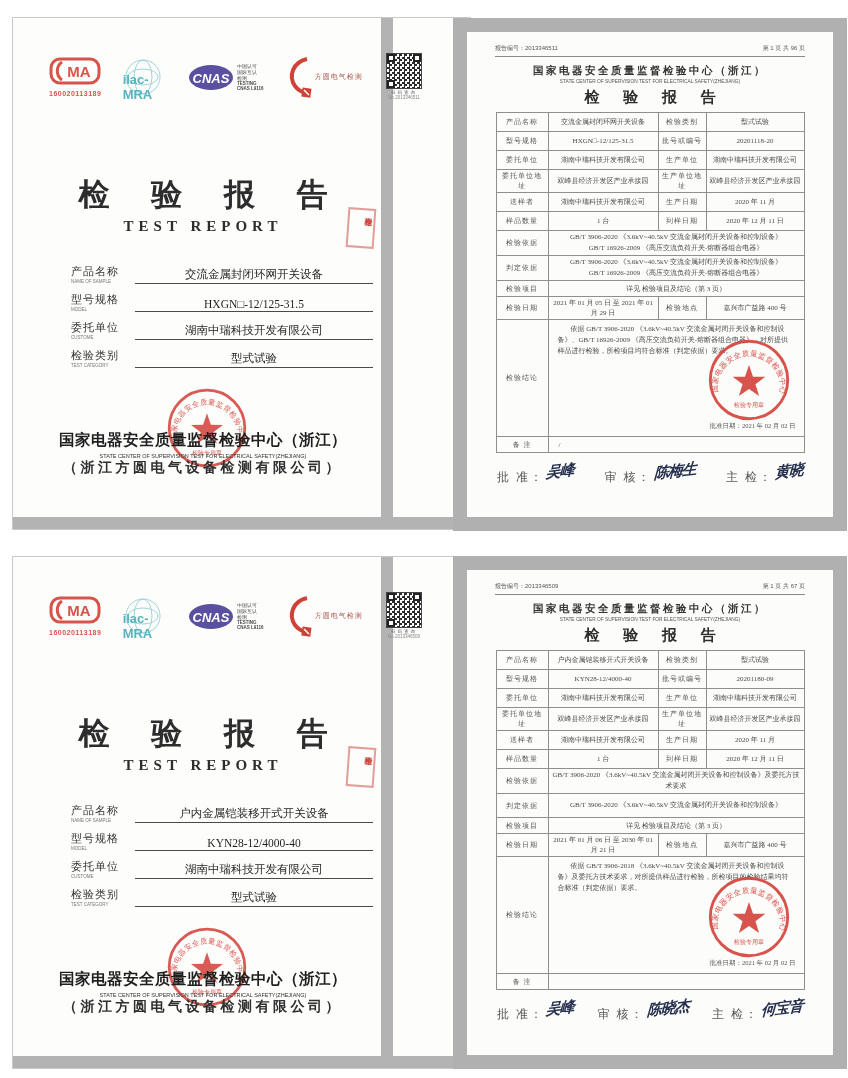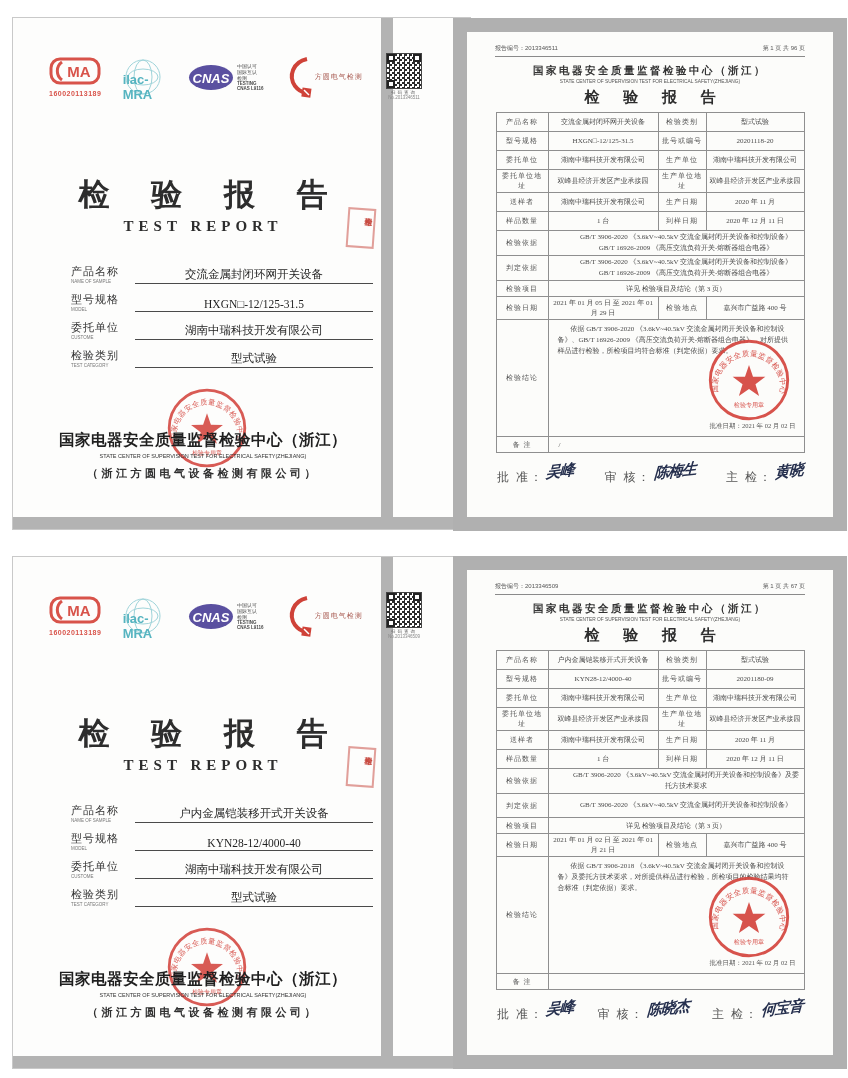--- a/index.html
+++ b/index.html
@@ -39,37 +39,37 @@
   .fields{position:absolute;top:246px;left:58px;width:302px;}
   .frow{display:flex;align-items:flex-end;margin-bottom:8px;}
   .flab{width:64px;}
   .flab .cn{font-size:11px;color:#333;letter-spacing:1px;}
   .flab .en{font-size:4.5px;color:#777;font-family:"Liberation Sans",sans-serif;}
   .fval{flex:1;border-bottom:1px solid #4a4a4a;text-align:center;font-size:11.5px;color:#1f1f1f;padding-bottom:1px;}
   .c-footer{position:absolute;top:366px;left:0;width:380px;text-align:center;}
   .c-stamp{position:absolute;left:152px;top:2px;width:84px;height:84px;color:#d4453e;opacity:.88;}
   .f-cn{margin-top:46px;font-size:15.5px;font-weight:bold;color:#1f1f1f;position:relative;letter-spacing:.5px;}
   .f-en{font-size:5.5px;color:#333;margin-top:2px;position:relative;font-family:"Liberation Sans",sans-serif;}
-  .f-sub{font-size:11px;color:#2f2f2f;margin-top:7px;letter-spacing:3.5px;font-weight:bold;position:relative;}
+  .f-sub{font-size:14px;color:#2f2f2f;letter-spacing:3.5px;font-weight:bold;position:relative;}
   
   .report{left:453px;width:394px;height:513px;background:#b0b0b0;padding:14px;}
   .report.top{top:18px;} .report.bot{top:556px;}
   .pagein{background:#fcfcfa;width:100%;height:100%;position:relative;overflow:hidden;}
   .r-head{display:flex;justify-content:space-between;margin:12px 28px 0;font-size:6px;color:#555;
           border-bottom:1px solid #8a8a8a;padding-bottom:3px;font-family:"Liberation Sans",sans-serif;}
   .r-org{text-align:center;font-size:10.5px;font-weight:bold;letter-spacing:2.5px;margin-top:7px;color:#333;}
   .r-orgen{text-align:center;font-size:4.8px;color:#555;margin-top:1px;font-family:"Liberation Sans",sans-serif;}
   .r-title{text-align:center;font-size:15px;font-weight:bold;letter-spacing:10px;text-indent:10px;margin-top:4px;color:#2d2d2d;}
   table.r-tbl{width:308px;margin:5px auto 0;border-collapse:collapse;table-layout:fixed;font-size:7px;color:#4a4a4a;}
   .r-tbl td{border:1px solid #8f8f8f;padding:1px 3px;text-align:center;vertical-align:middle;overflow:hidden;}
   .rt{height:19px;}
   .rb{height:24px;}
   .rs{height:16px;}
   .lbl{letter-spacing:1px;color:#555;}
-  .bline{line-height:11px;margin-left:20px;}
+  .bline{line-height:11px;}
   td.cval{position:relative;height:114px;text-align:left;vertical-align:top;}
   .conc-p{margin:3px 6px;text-indent:13px;line-height:1.55;font-size:7px;color:#4a4a4a;}
   .r-stamp{position:absolute;right:12px;bottom:13px;width:86px;height:86px;color:#d4453e;opacity:.92;}
   .appr{position:absolute;right:8px;bottom:5px;font-size:6.5px;color:#555;}
   .r-signs{display:flex;justify-content:space-between;margin:9px 30px 0;}
   .sgroup{display:flex;align-items:flex-start;}
   .slabel{font-size:12px;color:#555;letter-spacing:2px;margin-top:7px;white-space:nowrap;}
   .sname{font-style:italic;font-weight:bold;font-size:15px;color:#26304e;display:inline-block;
          transform:rotate(-7deg) skewX(-10deg);margin-left:2px;letter-spacing:-1px;}
   .hidden-defs{position:absolute;width:0;height:0;overflow:hidden;}
@@ -453,21 +453,21 @@
       <td colspan="3">
               <div class="bline">GB/T 3906-2020 《3.6kV~40.5kV 交流金属封闭开关设备和控制设备》</div>
             </td>
           </tr>
     <tr class="rs">
             <td class="lbl">检验项目</td>
       <td colspan="3">详见 检验项目及结论（第 3 页）</td>
           </tr>
     <tr class="rs">
             <td class="lbl">检验日期</td>
-      <td>2021 年 01 月 02 日 至 2021 年 01 月 21 日</td>
+      <td>2021 年 01 月 06 日 至 2030 年 01 月 21 日</td>
             <td class="lbl">检验地点</td>
             <td>嘉兴市广益路 400 号</td>
           </tr>
     <tr>
             <td class="lbl">检验结论</td>
       <td class="cval" colspan="3">
         <p class="conc-p">依据 GB/T 3906-2018 《3.6kV~40.5kV 交流金属封闭开关设备和控制设备》及委托方技术要求，对所提供样品进行检验，所检项目的检验结果均符合标准（判定依据）要求。</p>
         <svg class="r-stamp" viewBox="0 0 120 120">
                 <use href="#round-stamp"></use>
               </svg>

